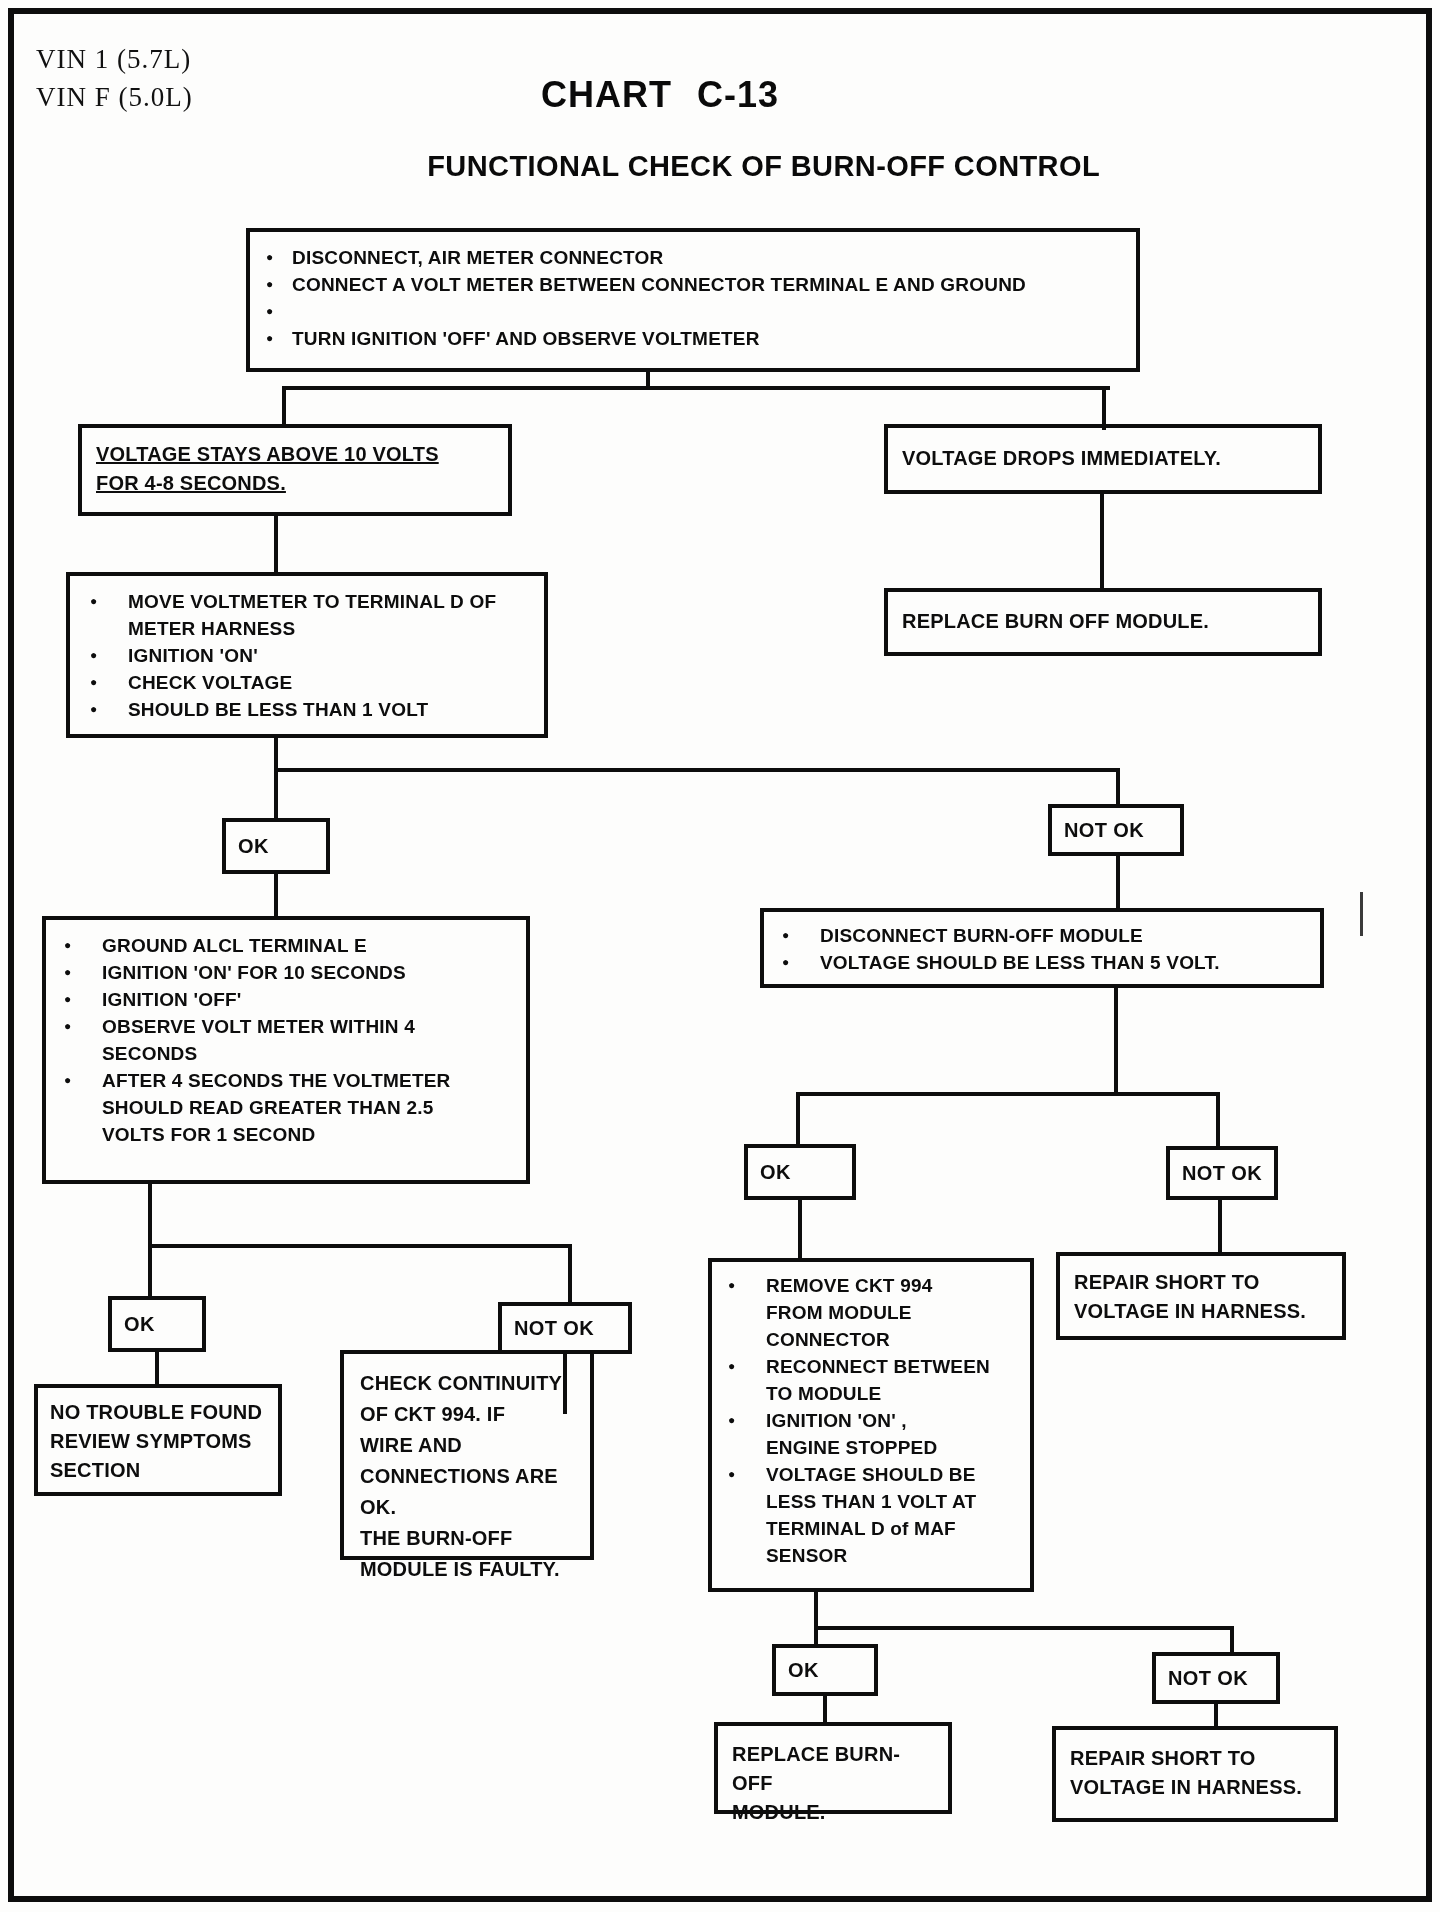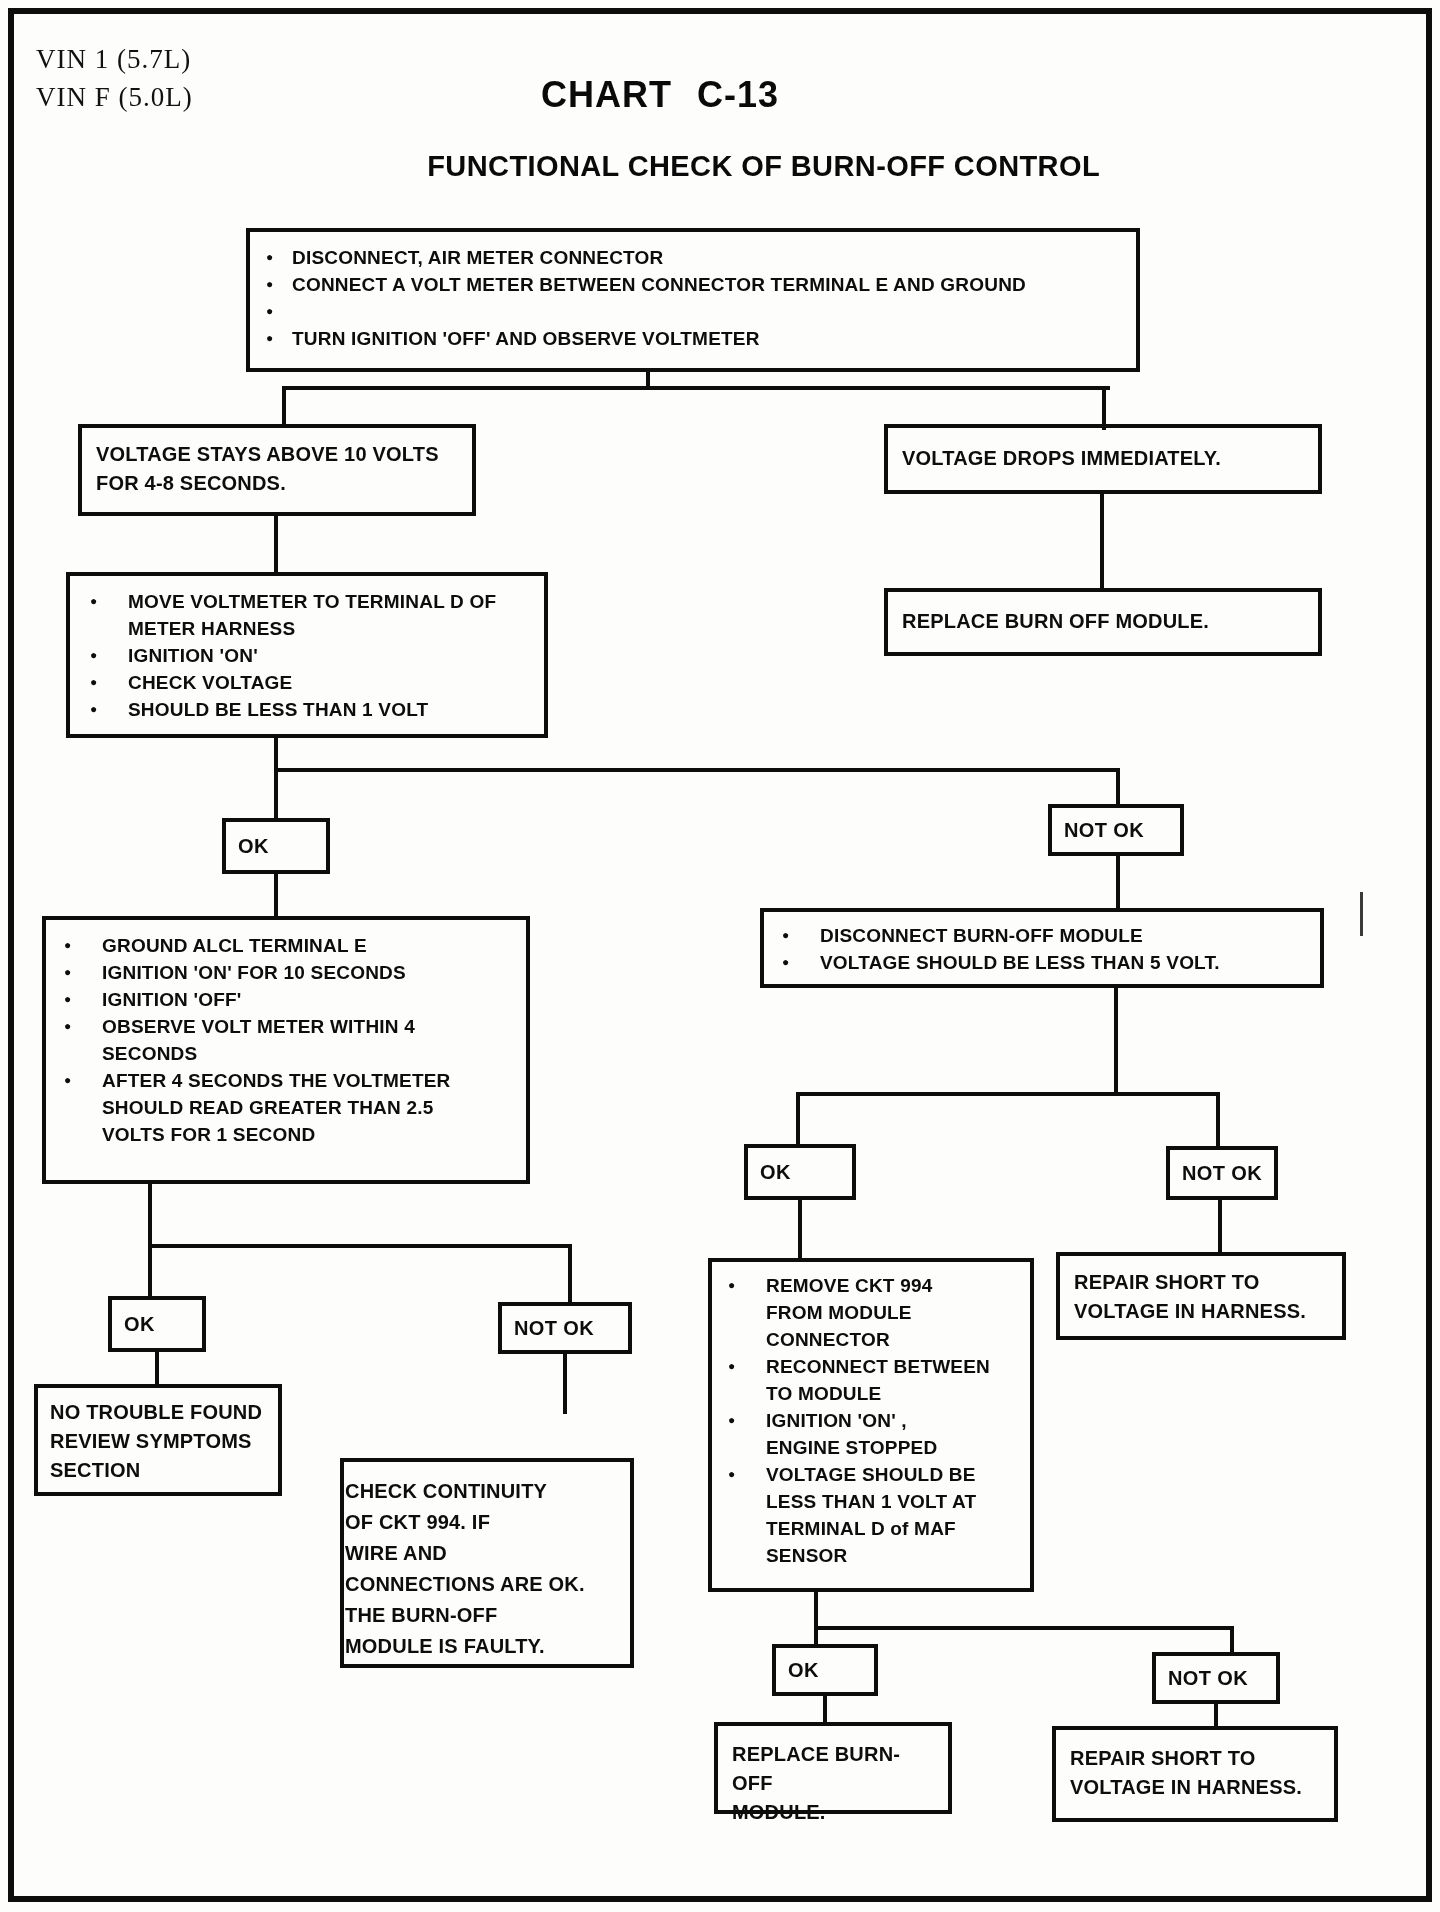--- a/index.html
+++ b/index.html
@@ -68,21 +68,21 @@
     </div>
   <div class="brow">
       <span class="bdot w24">●</span>
     </div>
   <div class="brow">
       <span class="bdot w24">●</span>
       <span class="btxt">TURN IGNITION 'OFF' AND OBSERVE VOLTMETER</span>
     </div>
 </div>
 
-<div class="node t20" style="left:78px;top:424px;width:398px;height:92px;padding:12px 14px;">
+<div class="node t20" style="left:78px;top:424px;width:434px;height:92px;padding:12px 14px;text-decoration:underline;">
   <div class="txt">VOLTAGE STAYS ABOVE 10 VOLTS
 FOR 4-8 SECONDS.</div>
 </div>
 
 <div class="node t20" style="left:884px;top:424px;width:438px;height:70px;padding:16px 14px;">
   <div class="txt">VOLTAGE DROPS IMMEDIATELY.</div>
 </div>
 
 <div class="node t20" style="left:884px;top:588px;width:438px;height:68px;padding:15px 14px;">
   <div class="txt">REPLACE BURN OFF MODULE.</div>
@@ -213,21 +213,21 @@
 <div class="node decision" style="left:498px;top:1302px;width:134px;height:52px;">
   <span>NOT OK</span>
 </div>
 
 <div class="node t20" style="left:34px;top:1384px;width:248px;height:112px;padding:10px 12px;">
   <div class="txt">NO TROUBLE FOUND
 REVIEW SYMPTOMS
 SECTION</div>
 </div>
 
-<div class="node t20" style="left:340px;top:1458px;width:294px;height:210px;padding:14px 1px;line-height:31px;">
+<div class="node t20" style="left:340px;top:1350px;width:254px;height:210px;padding:14px 16px;line-height:31px;">
   <div class="txt">CHECK CONTINUITY
 OF CKT 994.  IF
 WIRE AND
 CONNECTIONS ARE OK.
 THE BURN-OFF
 MODULE IS FAULTY.</div>
 </div>
 
 <div class="line" style="left:646px;top:370px;width:4px;height:20px;"></div>
 <div class="line" style="left:282px;top:386px;width:828px;height:4px;"></div>

